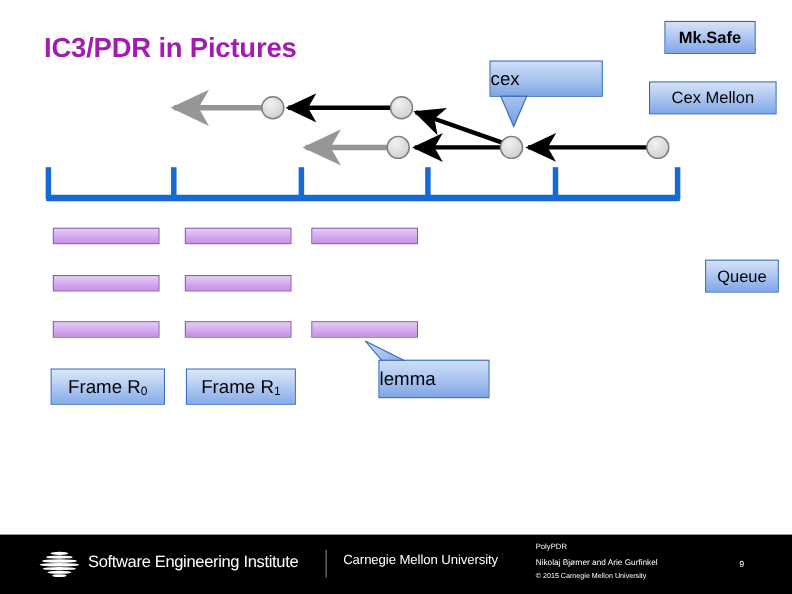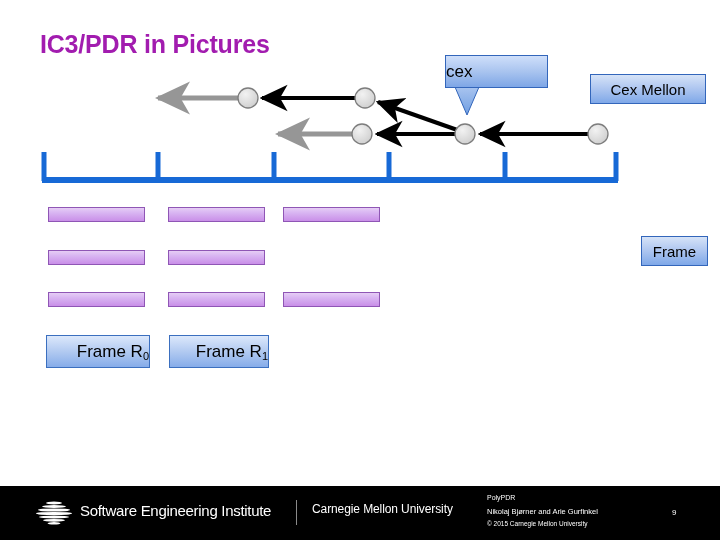--- a/index.html
+++ b/index.html
@@ -51,21 +51,21 @@
     border:1px solid #8f56b5;
     box-sizing:border-box;
   }
 
   
   .frame{
     position:absolute;
     background:linear-gradient(to bottom,#dce8fb 0%, #b6cdf2 45%, #86ace9 100%);
     border:1px solid #3b6fbf;
     box-sizing:border-box;
-    display:flex;align-items:center;justify-content:flex-end;
+    display:flex;align-items:center;justify-content:center;
     font-size:17px;color:#000;white-space:nowrap;
   }
   .frame sub{font-size:11px;vertical-align:baseline;position:relative;top:4px;}
 
   
   #diagram{position:absolute;left:0;top:0;width:720px;height:200px;}
 
   
   .footer{
     position:absolute;left:0;top:486px;width:720px;height:54px;
@@ -88,20 +88,23 @@
   .foot-copy{position:absolute;left:487px;top:520px;font-size:6.5px;color:#ffffff;white-space:nowrap;}
   .foot-page{position:absolute;left:672px;top:508px;font-size:8px;color:#ffffff;}
 </style>
 </head>
 <body>
 
 <div id="slide">
 
   <div class="title">IC3/PDR in Pictures</div>
 
+  <div class="bluebox bold" style="left:604px;top:19px;width:83px;height:30px;">
+    <span>Mk.Safe</span>
+  </div>
 
   <div class="bluebox" style="left:590px;top:74px;width:116px;height:30px;">
     <span>Cex Mellon</span>
   </div>
 
   <div class="callout" style="left:445px;top:55px;width:160px;height:65px;">
     <svg width="160" height="65" viewBox="0 0 160 65">
       <defs>
         <linearGradient id="cexTailGrad" x1="0" y1="0" x2="0" y2="1">
           <stop offset="0%" stop-color="#a9c4ef"></stop>
@@ -175,23 +178,37 @@
   <div class="pbar" style="left:283px;top:207px;width:97px;height:15px;"></div>
 
   <div class="pbar" style="left:48px;top:250px;width:97px;height:15px;"></div>
   <div class="pbar" style="left:168px;top:250px;width:97px;height:15px;"></div>
 
   <div class="pbar" style="left:48px;top:292px;width:97px;height:15px;"></div>
   <div class="pbar" style="left:168px;top:292px;width:97px;height:15px;"></div>
   <div class="pbar" style="left:283px;top:292px;width:97px;height:15px;"></div>
 
   <div class="bluebox" style="left:641px;top:236px;width:67px;height:30px;">
-    <span>Frame</span>
-  </div>
-
+    <span>Queue</span>
+  </div>
+
+  <div class="callout" style="left:330px;top:306px;width:130px;height:62px;">
+    <svg width="130" height="62" viewBox="0 0 130 62">
+      <defs>
+        <linearGradient id="lemTailGrad" x1="0" y1="0" x2="1" y2="1">
+          <stop offset="0%" stop-color="#cfdffa"></stop>
+          <stop offset="100%" stop-color="#7ea6e6"></stop>
+        </linearGradient>
+      </defs>
+      <polygon points="2,4 38,22 20,25" fill="url(#lemTailGrad)" stroke="#3366bb" stroke-width="1"></polygon>
+    </svg>
+    <div class="cbody" style="left:14px;top:21px;width:101px;height:35px;">
+      <span>lemma</span>
+    </div>
+  </div>
 
   <div class="frame" style="left:46px;top:335px;width:104px;height:33px;">
     <span>Frame R</span>
       <sub>0</sub>
   </div>
   <div class="frame" style="left:169px;top:335px;width:100px;height:33px;">
     <span>Frame R</span>
       <sub>1</sub>
   </div>
 

